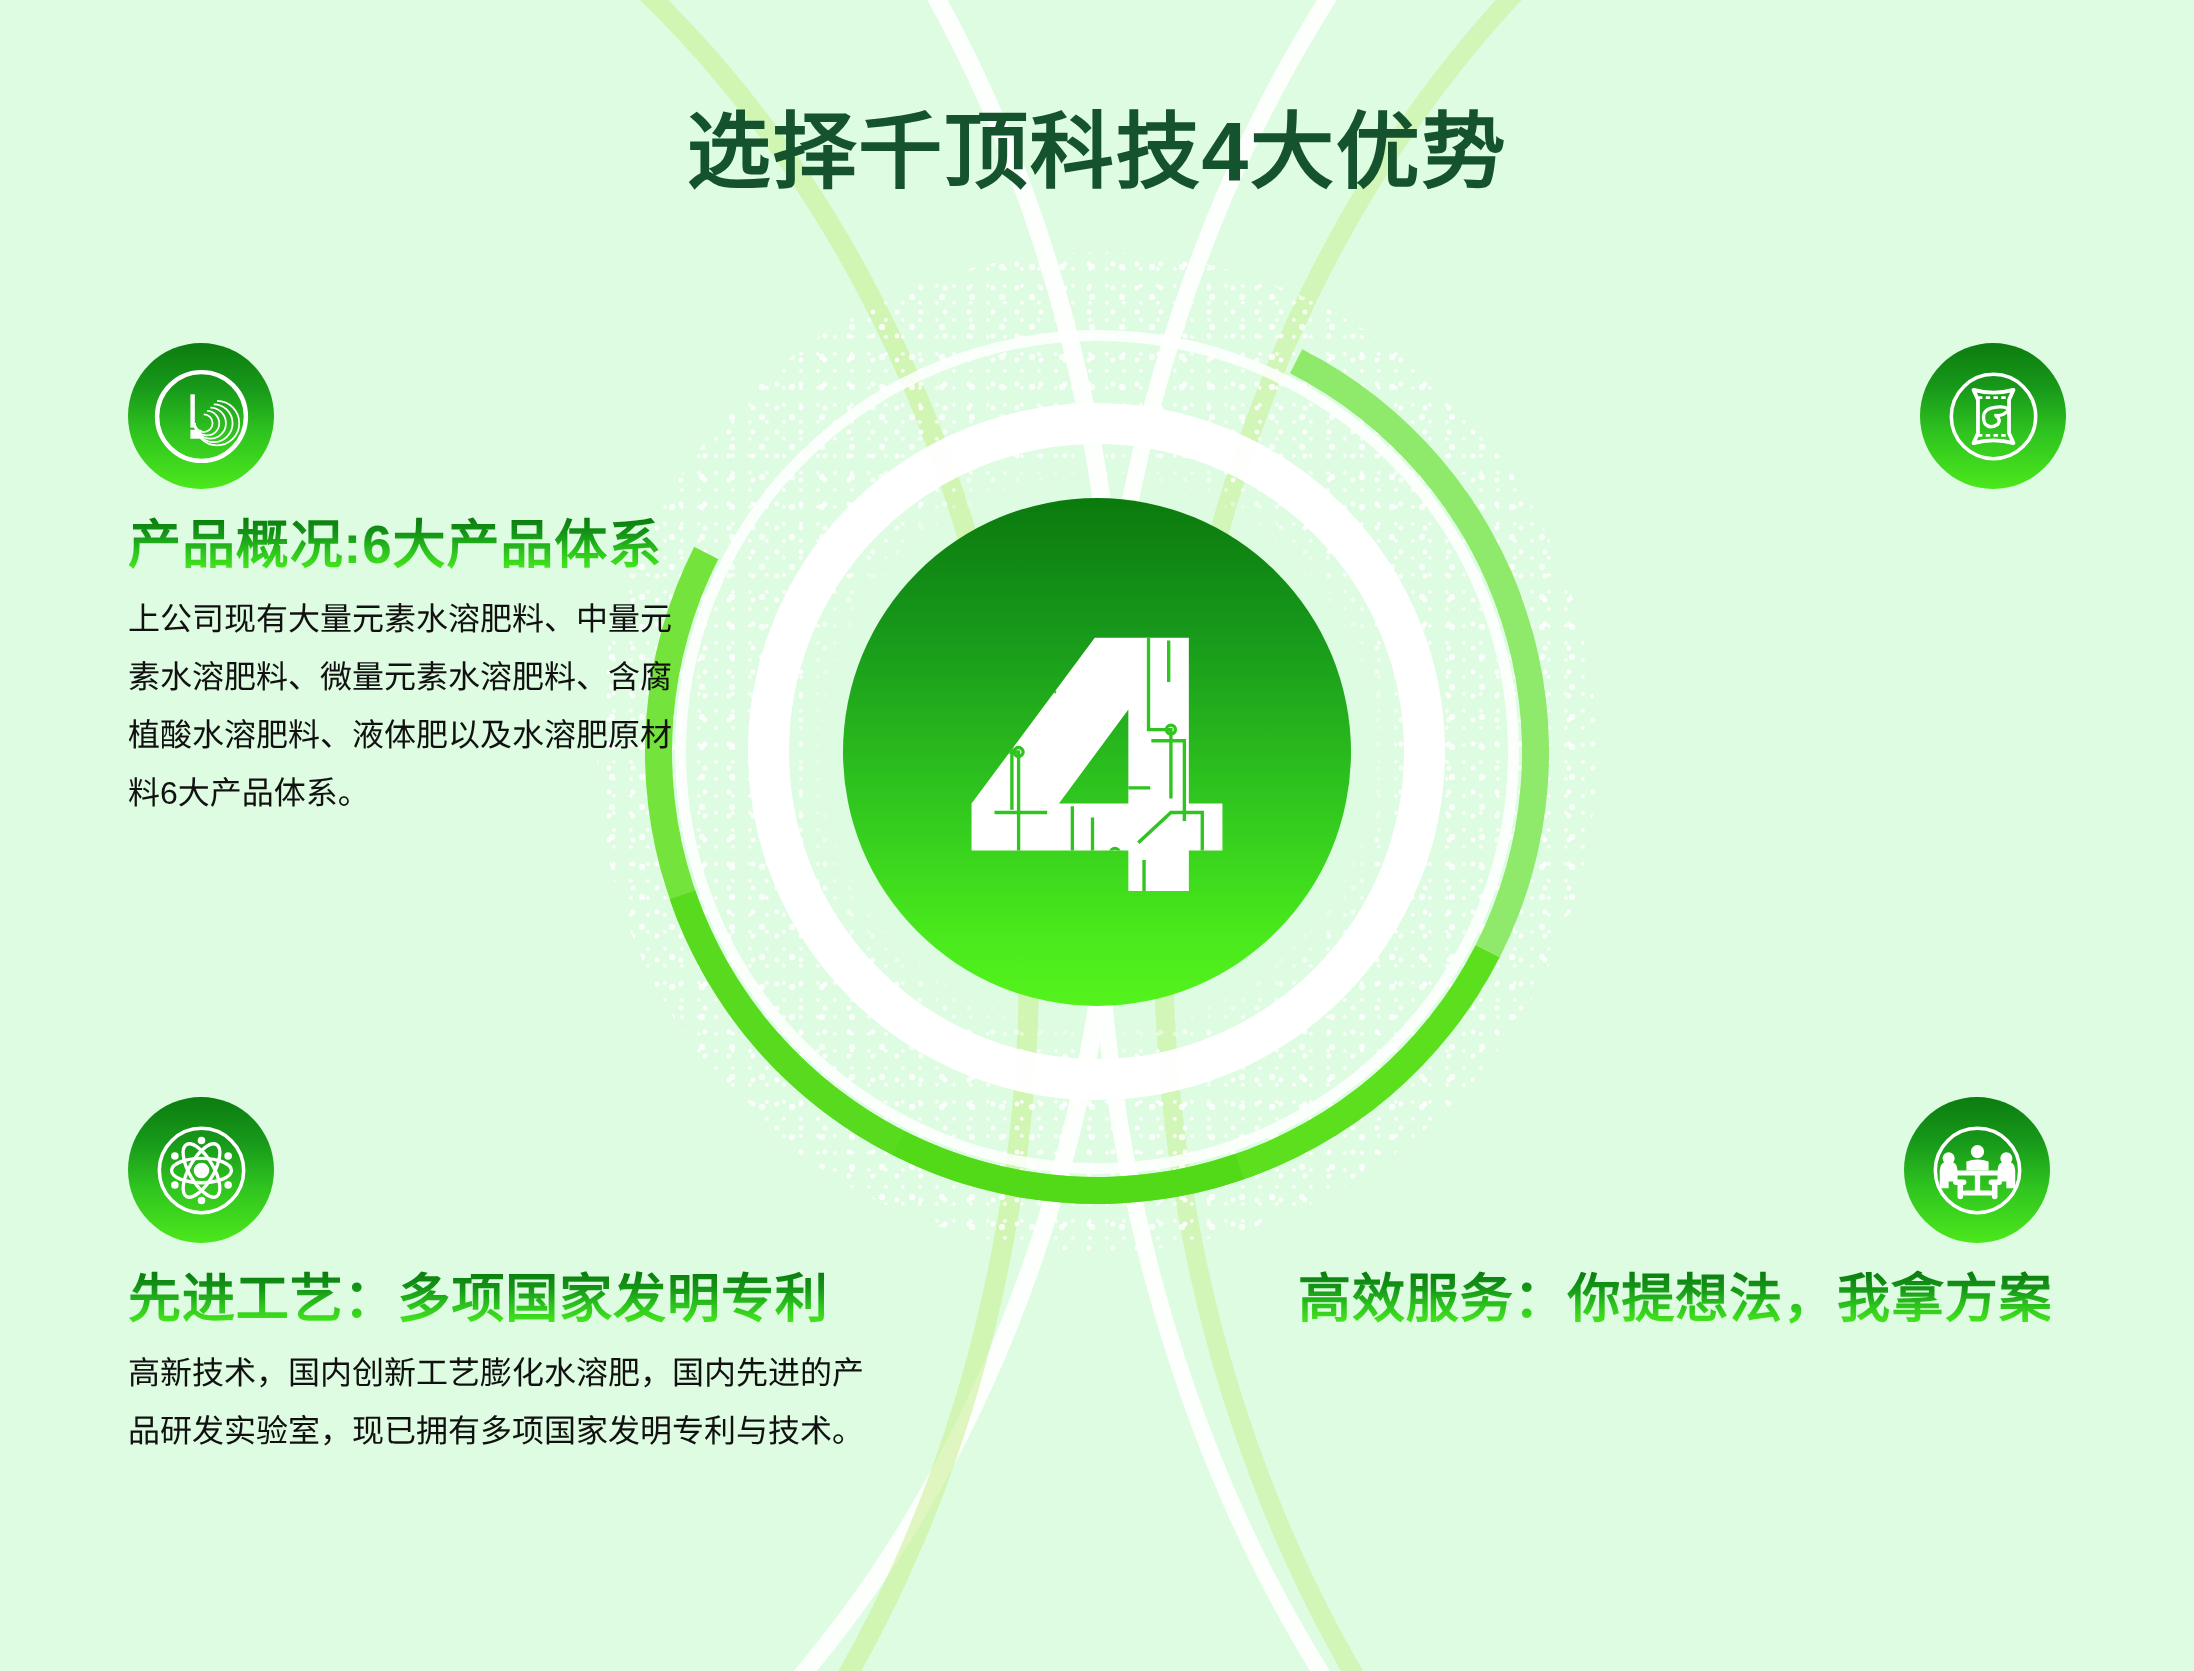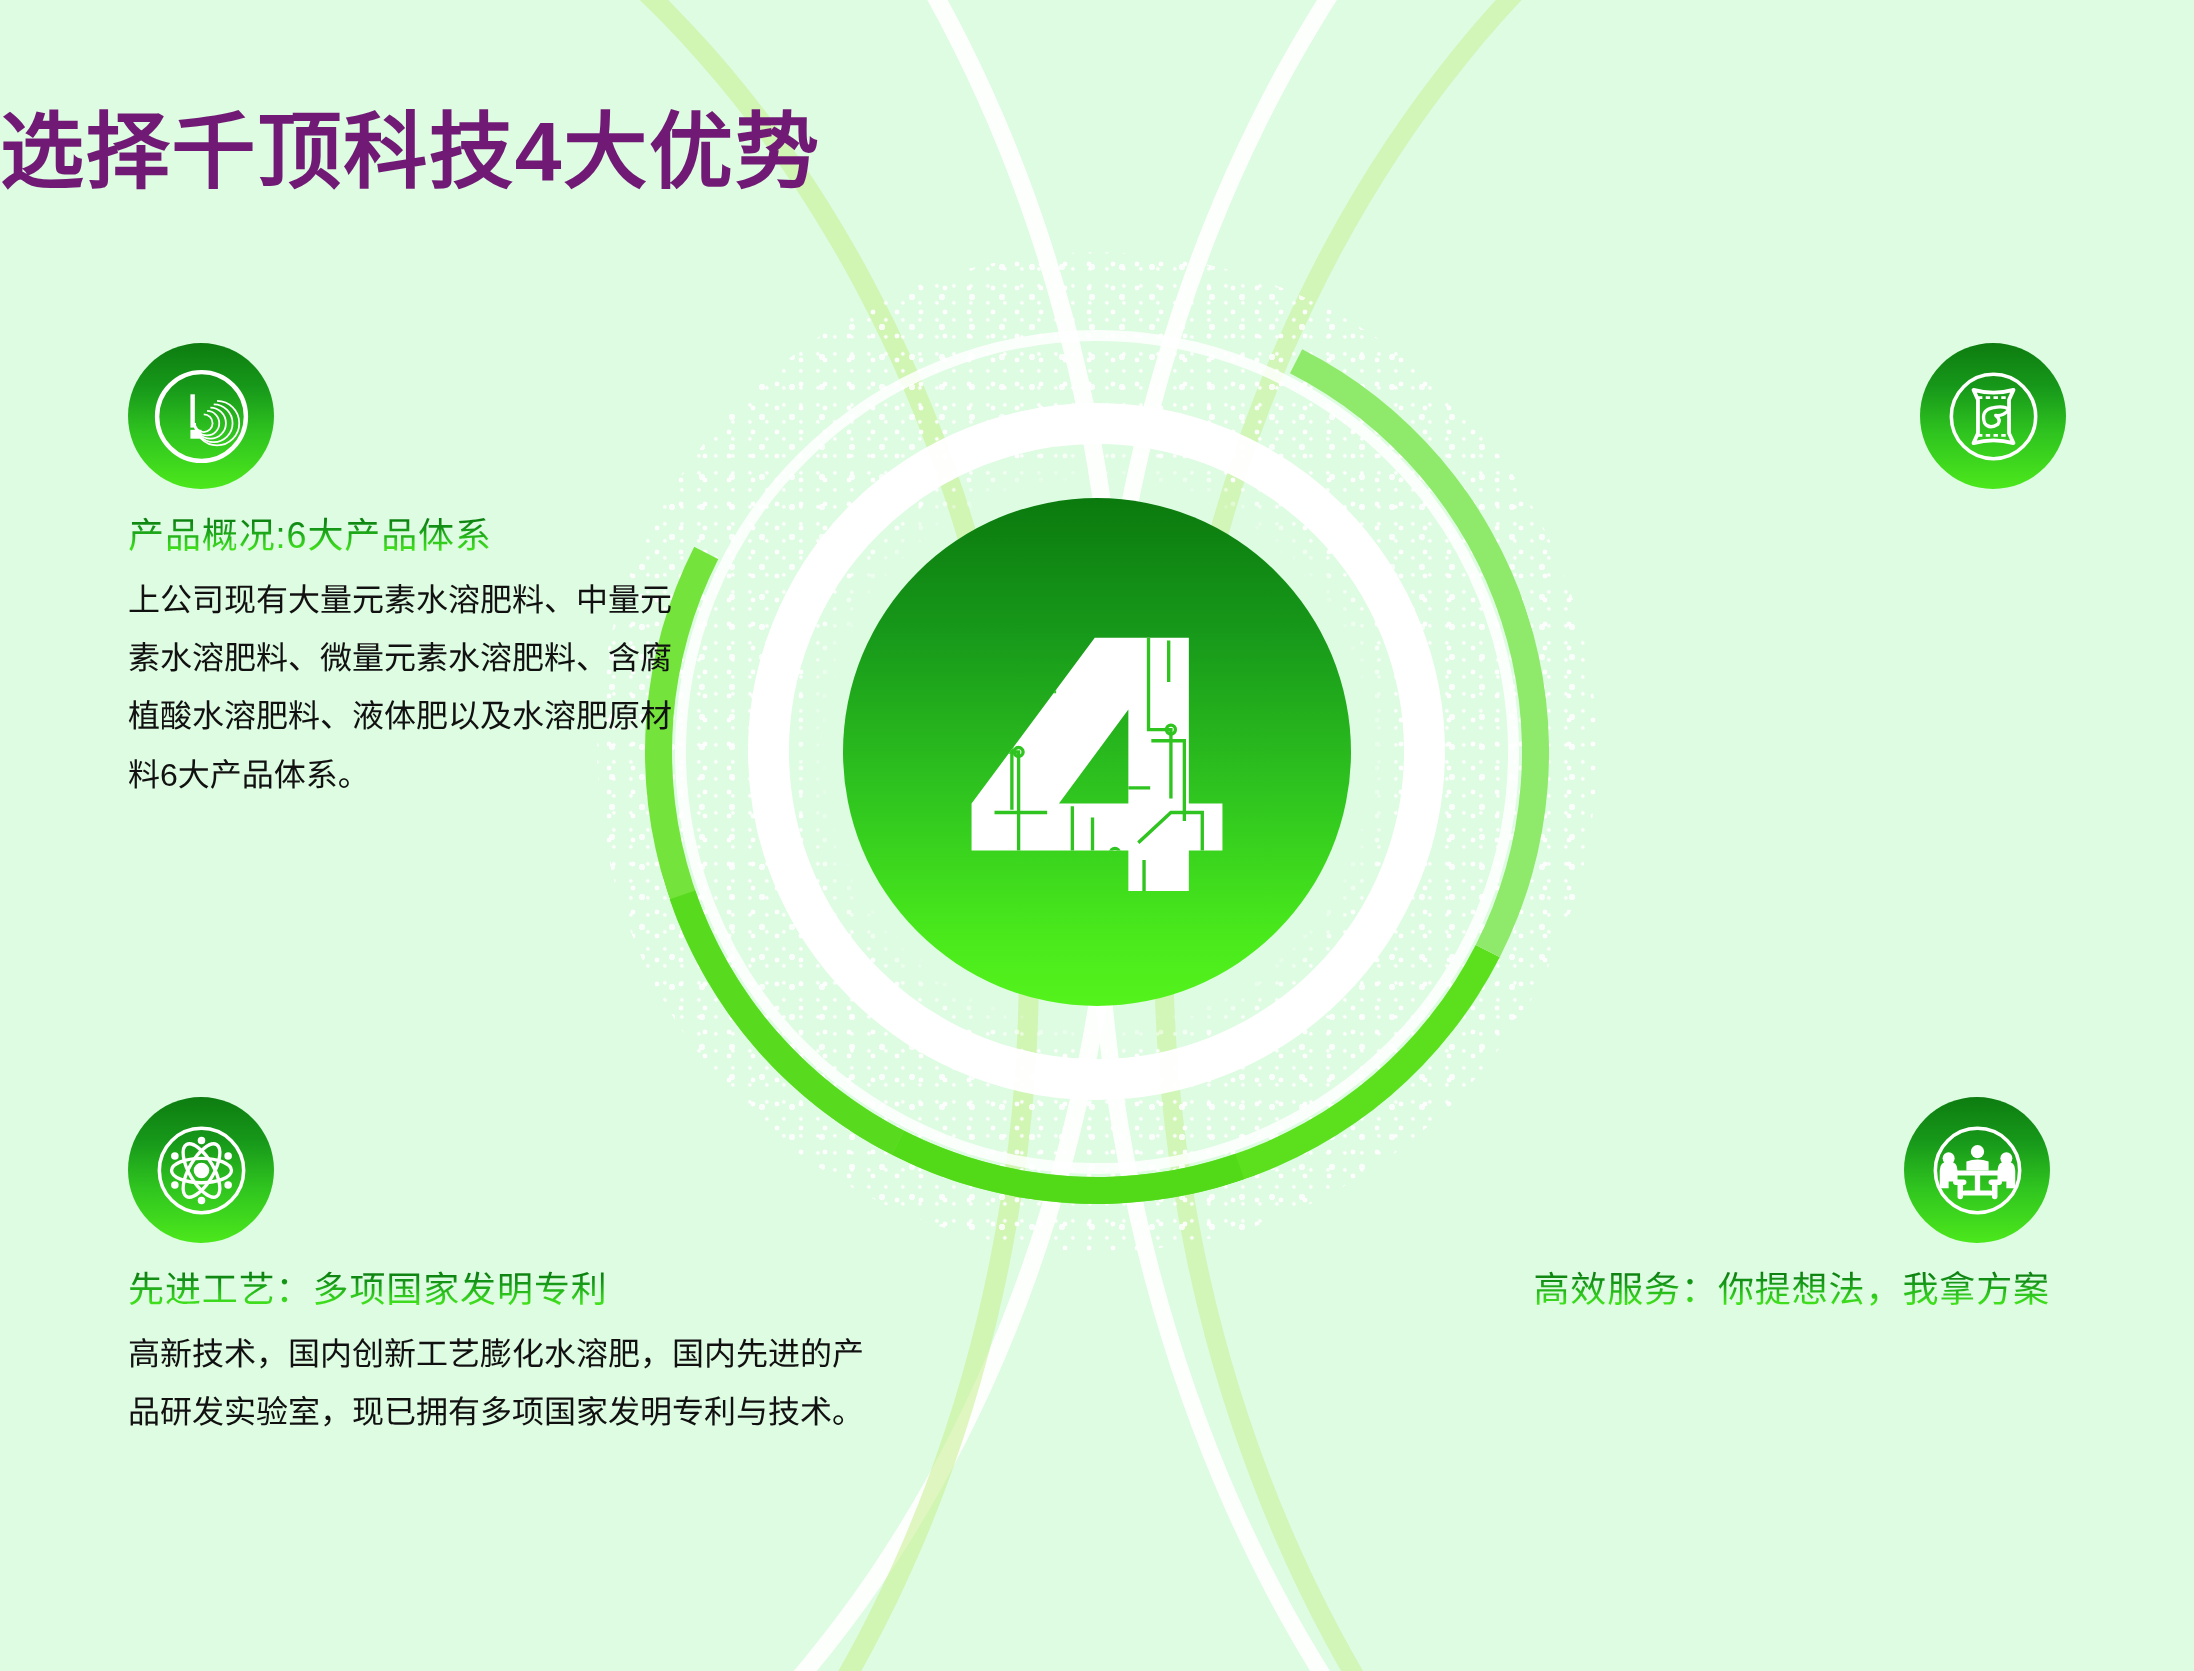--- a/index.html
+++ b/index.html
@@ -120,22 +120,22 @@
 
   .badge {
     width:146px; height:146px; border-radius:50%;
     background:linear-gradient(180deg,#0d7c10 0%,#17981a 30%,#2fc41f 62%,#4ce81c 100%);
     display:flex; align-items:center; justify-content:center;
     position:relative;
   }
   .badge svg { width:111px; height:111px; display:block; }
 
   .q-heading {
-    font-size:36px;
-    font-weight:normal;
+    font-size:53px;
+    font-weight:bold;
     letter-spacing:0.9px;
     line-height:1.1;
     white-space:nowrap;
     background:linear-gradient(180deg,#0a7a0d 0%,#149417 30%,#2ec61e 62%,#4ff31c 100%);
     -webkit-background-clip:text;
     background-clip:text;
     color:transparent;
     -webkit-text-fill-color:transparent;
     margin-bottom:15px;
   }
@@ -156,24 +156,25 @@
   .q-tl .q-body { width:557px; }
   .q-bl .q-body { width:743px; }
   .q-tr .q-body { width:575px; }
   .q-br .q-body { width:747px; }
   .badge { margin-bottom:27.4px; }
 
   
   .page-title {
     position:absolute;
     left:0; right:0; top:84px;
+    text-align:center;
     z-index:4;
     font-size:84px;
     font-weight:bold;
-    color:#701a75;
+    color:#14532d;
     letter-spacing:1.8px;
   }
 </style>
 </head>
 <body>
 
 <div class="bg-layer">
   <div class="bg-arc-white-left"></div>
   <div class="bg-arc-white-right"></div>
   <div class="bg-arc-green-left"></div>

